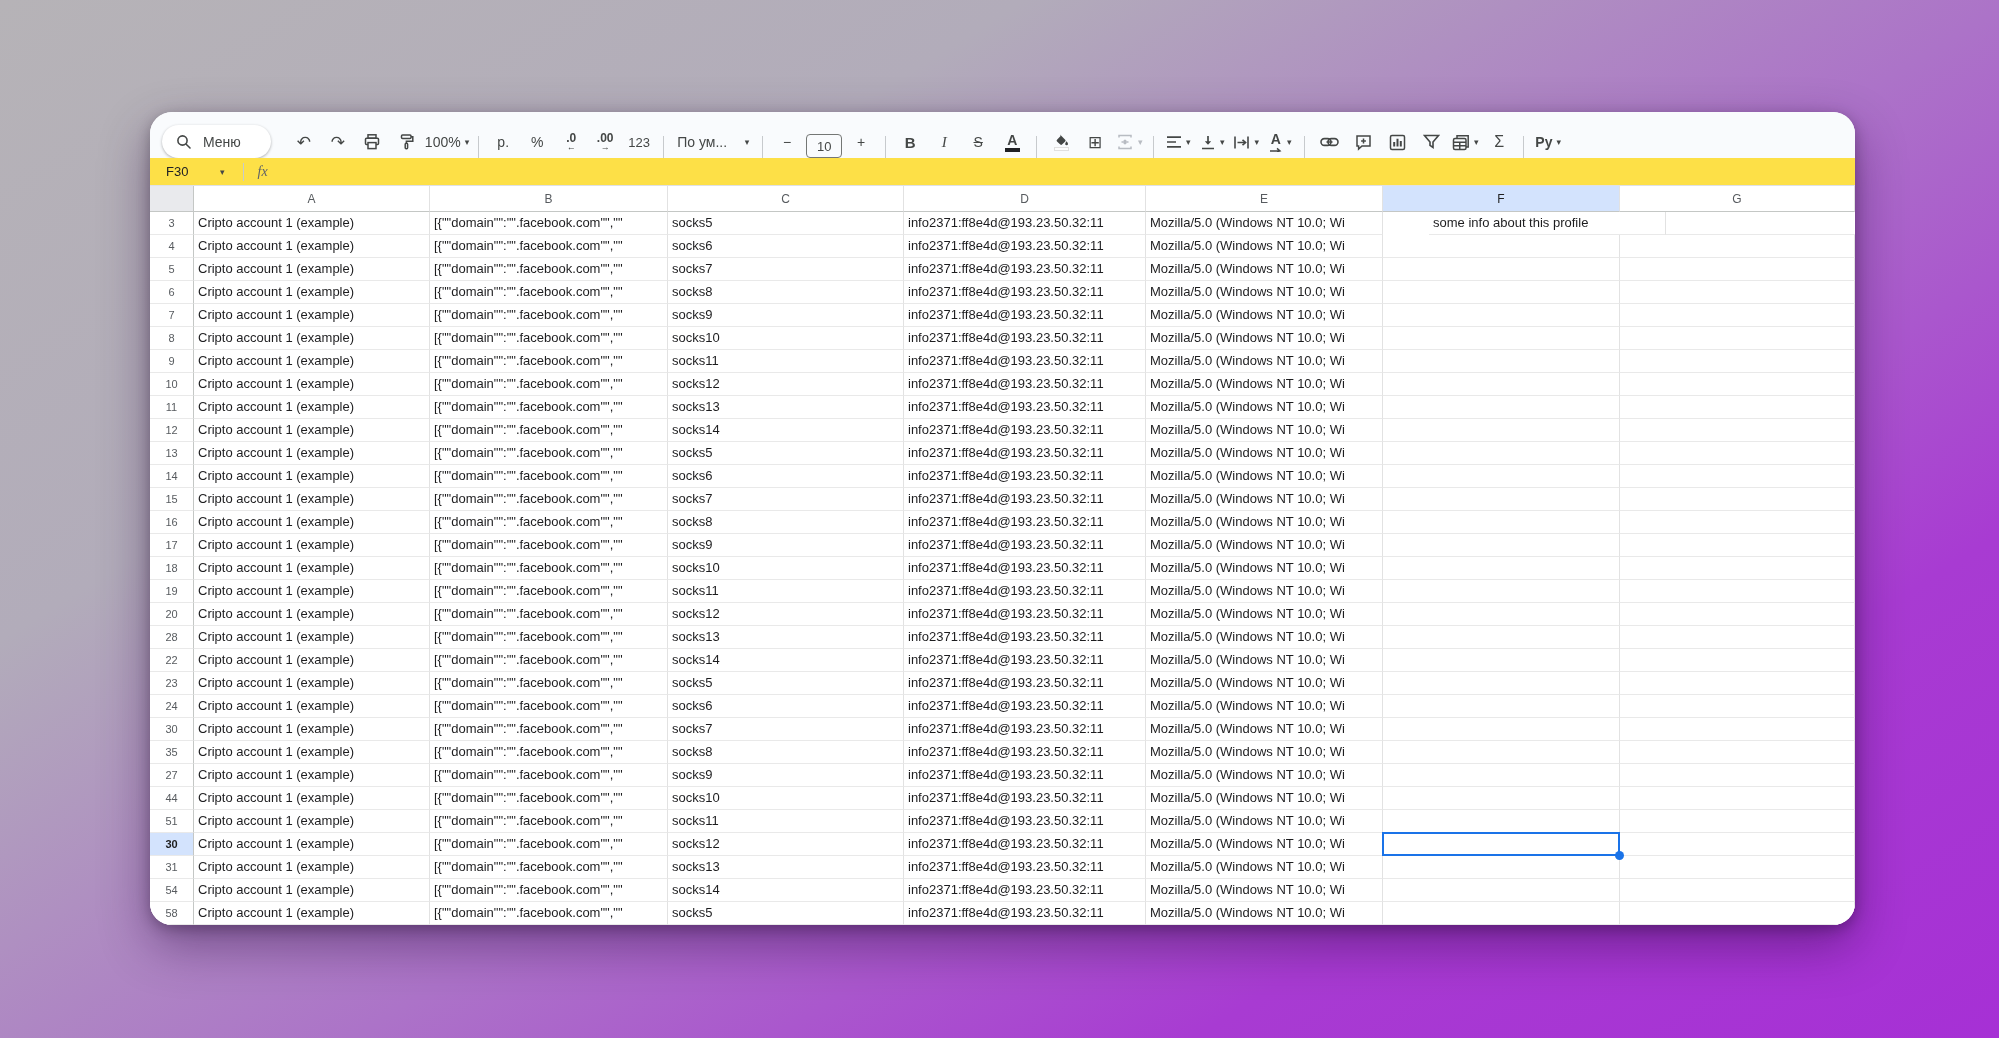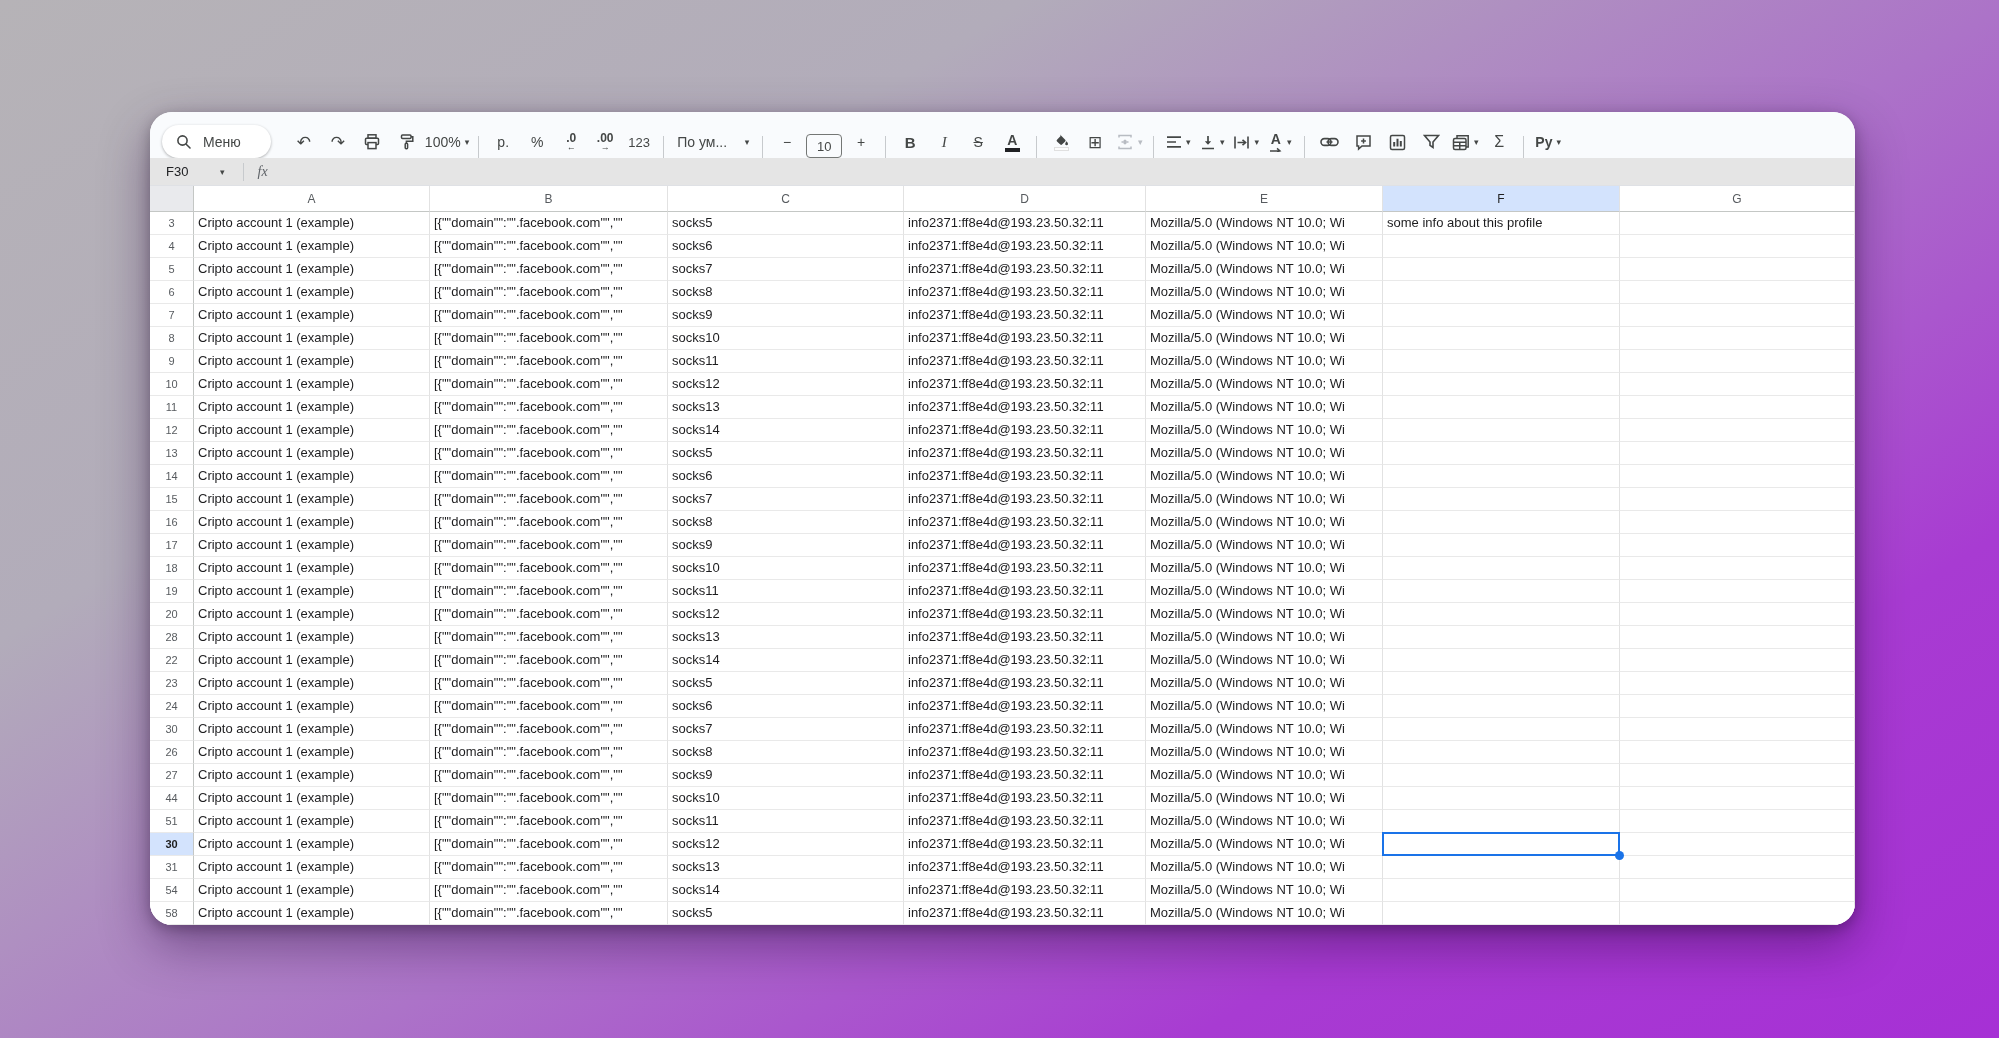--- a/index.html
+++ b/index.html
@@ -38,21 +38,21 @@
   .a-under .bar { width:15px; height:4px; background:#202124; margin-top:1px; }
   .a-under .bar.blank { background:#fdfdfd; border:1px solid #e0e0e0; }
   .decstack { display:flex; flex-direction:column; align-items:center; line-height:1; }
   .decstack .num { font-size:12px; font-weight:bold; color:#444746; }
   .decstack .arr { font-size:9px; color:#444746; margin-top:-1px; }
   .disabled { color:#b8bcc2 !important; }
   .disabled svg * { stroke:#b8bcc2 !important; fill:none !important; }
   .glyph { font-size:17px; }
   .icon-svg { display:block; }
   
-  .formula-bar { flex:none; height:28px; background:#e5e5e5; display:flex; align-items:center; border-bottom:1px solid #dfe1e5; }
+  .formula-bar { flex:none; height:28px; background:#fde047; display:flex; align-items:center; border-bottom:1px solid #dfe1e5; }
   .namebox { width:70px; padding-left:16px; font-size:13px; color:#202124; }
   .nb-caret { font-size:9px; color:#444746; margin-right:10px; }
   .fb-div { width:1px; height:18px; background:#c7cacd; margin:0 8px; }
   .fx { font-style:italic; font-family:"Liberation Serif", serif; font-size:14px; color:#5f6368; margin:0 10px 0 6px; }
   .fb-input { flex:1; font-size:13px; color:#202124; }
   
   .grid { flex:1; display:flex; flex-direction:column; overflow:hidden; background:#fff; }
   .grid-head { flex:none; display:flex; height:26px; }
   .corner { flex:none; width:44px; background:#e9eaed; border-right:1px solid #c4c7c5; border-bottom:1px solid #c4c7c5; }
   .colh { flex:none; height:26px; display:flex; align-items:center; justify-content:center;
@@ -327,21 +327,21 @@
           <div class="colh" style="width: 235px;">G</div>
         </div>
       <div class="grid-body" id="grid-body">
           <div class="grow">
             <div class="rowh">3</div>
             <div class="cell" style="width: 236px;">Cripto account 1 (example)</div>
             <div class="cell" style="width: 238px;">[{""domain"":"".facebook.com"",""</div>
             <div class="cell" style="width: 236px;">socks5</div>
             <div class="cell" style="width: 242px;">info2371:ff8e4d@193.23.50.32:11</div>
             <div class="cell" style="width: 237px;">Mozilla/5.0 (Windows NT 10.0; Wi</div>
-            <div class="cell" style="width: 237px;">some info about this profile</div>
+            <div class="cell" style="width: 237px; margin-left: 46px;">some info about this profile</div>
             <div class="cell" style="width: 235px;"></div>
           </div>
           <div class="grow">
             <div class="rowh">4</div>
             <div class="cell" style="width: 236px;">Cripto account 1 (example)</div>
             <div class="cell" style="width: 238px;">[{""domain"":"".facebook.com"",""</div>
             <div class="cell" style="width: 236px;">socks6</div>
             <div class="cell" style="width: 242px;">info2371:ff8e4d@193.23.50.32:11</div>
             <div class="cell" style="width: 237px;">Mozilla/5.0 (Windows NT 10.0; Wi</div>
             <div class="cell" style="width: 237px;"></div>
@@ -551,21 +551,21 @@
             <div class="rowh">30</div>
             <div class="cell" style="width: 236px;">Cripto account 1 (example)</div>
             <div class="cell" style="width: 238px;">[{""domain"":"".facebook.com"",""</div>
             <div class="cell" style="width: 236px;">socks7</div>
             <div class="cell" style="width: 242px;">info2371:ff8e4d@193.23.50.32:11</div>
             <div class="cell" style="width: 237px;">Mozilla/5.0 (Windows NT 10.0; Wi</div>
             <div class="cell" style="width: 237px;"></div>
             <div class="cell" style="width: 235px;"></div>
           </div>
           <div class="grow">
-            <div class="rowh">26</div>
+            <div class="rowh">35</div>
             <div class="cell" style="width: 236px;">Cripto account 1 (example)</div>
             <div class="cell" style="width: 238px;">[{""domain"":"".facebook.com"",""</div>
             <div class="cell" style="width: 236px;">socks8</div>
             <div class="cell" style="width: 242px;">info2371:ff8e4d@193.23.50.32:11</div>
             <div class="cell" style="width: 237px;">Mozilla/5.0 (Windows NT 10.0; Wi</div>
             <div class="cell" style="width: 237px;"></div>
             <div class="cell" style="width: 235px;"></div>
           </div>
           <div class="grow">
             <div class="rowh">27</div>

